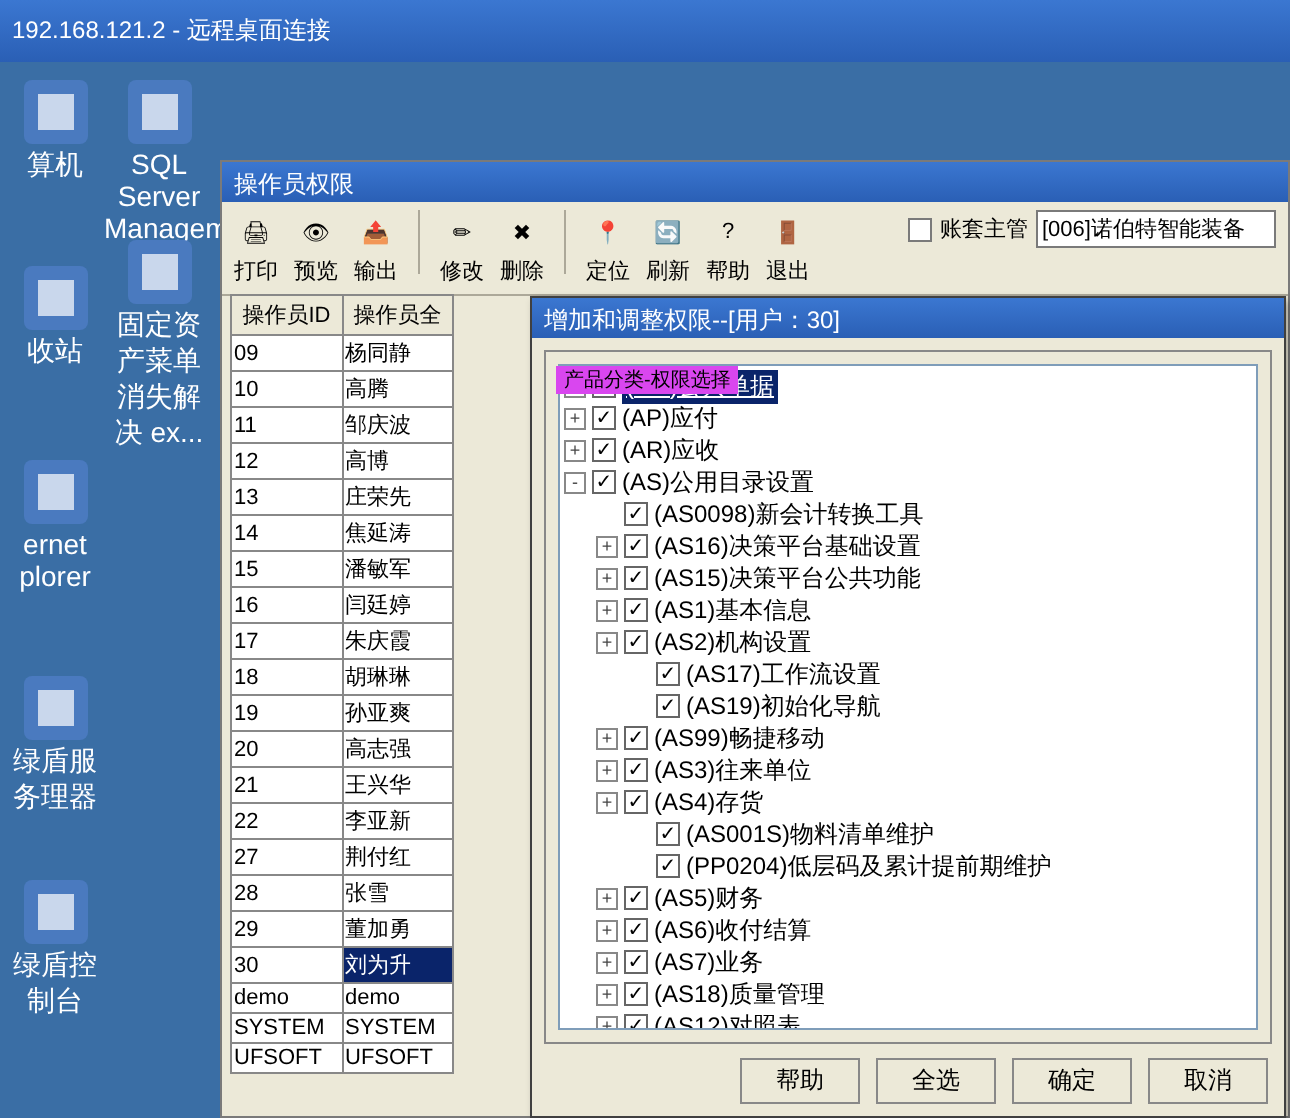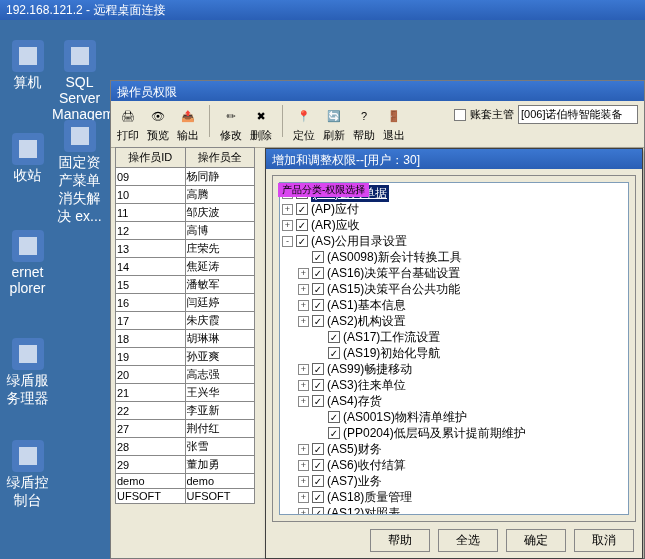--- a/index.html
+++ b/index.html
@@ -1,39 +1,39 @@
 <!DOCTYPE html>
 <html><head>
 <meta charset="utf-8">
 <style>
 * { box-sizing: border-box; margin: 0; padding: 0; }
 body { font-family: "SimSun", "宋体", sans-serif; font-size: 12px; background: #3a6ea5; width: 645px; height: 559px; overflow: hidden; position: relative; }
 
 
-.titlebar { background: linear-gradient(#3b77d1, #2a5fb5); color: #fff; padding: 3px 6px; font-size: 12px; height: 20px; display: flex; align-items: center; }
+.titlebar { background: linear-gradient(#3b77d1, #2a5fb5); color: #fff; padding: 3px 6px; font-size: 12px; height: 31px; display: flex; align-items: center; }
 
 
 .desktop { position: absolute; top: 20px; left: 0; right: 0; bottom: 0; }
 .dicon { position: absolute; width: 55px; text-align: center; color: #fff; font-size: 14px; }
 .dicon .ibox { width: 32px; height: 32px; margin: 0 auto 2px; background: #4a7abf; border-radius: 4px; display: flex; align-items: center; justify-content: center; }
 .dicon .ibox svg { width: 24px; height: 24px; }
 
 
 .mainwin { position: absolute; top: 80px; left: 110px; width: 535px; height: 479px; background: #ece9d8; border: 1px solid #7a7a7a; }
 .mainwin .mtitle { background: linear-gradient(#3b77d1, #2a5fb5); color: #fff; padding: 3px 6px; height: 20px; }
 .toolbar { display: flex; gap: 8px; padding: 4px 6px; border-bottom: 1px solid #aca899; align-items: flex-start; }
 .tbtn { text-align: center; cursor: pointer; font-size: 11px; }
 .tbtn .tico { width: 22px; height: 22px; margin: 0 auto 1px; display: flex; align-items: center; justify-content: center; }
 .tsep { width: 1px; height: 32px; background: #aca899; margin: 0 2px; }
 .toolbar-right { margin-left: auto; display: flex; gap: 4px; align-items: center; font-size: 11px; }
 .chkbox { width: 12px; height: 12px; border: 1px solid #7a7a7a; background: #fff; }
 .combo { border: 1px solid #7a7a7a; background: #fff; padding: 1px 2px; font-size: 11px; width: 120px; }
 
 
-.op-area { position: absolute; top: 66px; left: 4px; width: 140px; bottom: 4px; overflow: auto; }
+.op-area { position: absolute; top: 66px; left: 4px; width: 112px; bottom: 4px; overflow: auto; }
 .optable { border-collapse: collapse; width: 100%; }
 .optable th { background: #ece9d8; border: 1px solid #888; padding: 2px 3px; font-weight: normal; font-size: 11px; text-align: center; }
 .optable td { border: 1px solid #888; padding: 1px 1px; background: #fff; font-size: 11px; }
 .optable tr.sel td:nth-child(2) { background: #0a246a; color: #fff; }
 
 
 .modal { position: absolute; top: 148px; left: 265px; width: 378px; height: 411px; background: #ece9d8; border: 1px solid #404040; box-shadow: 2px 2px 4px rgba(0,0,0,0.3); }
 .modal .dtitle { background: linear-gradient(#3b77d1, #2a5fb5); color: #fff; padding: 3px 6px; height: 20px; font-size: 12px; }
 .fieldset-label { position: absolute; top: 18px; left: 12px; background: #d946ef; padding: 0 4px; font-size: 10px; z-index: 2; margin-top: 16px; }
 .fieldset-box { position: absolute; top: 26px; left: 6px; right: 6px; bottom: 36px; border: 1px solid #888; }
@@ -232,23 +232,31 @@
             <td>荆付红</td>
           </tr>
           <tr>
             <td>28</td>
             <td>张雪</td>
           </tr>
           <tr>
             <td>29</td>
             <td>董加勇</td>
           </tr>
+          <tr class="sel">
+            <td>30</td>
+            <td>刘为升</td>
+          </tr>
           <tr>
             <td>demo</td>
             <td>demo</td>
+          </tr>
+          <tr>
+            <td>SYSTEM</td>
+            <td>SYSTEM</td>
           </tr>
           <tr>
             <td>UFSOFT</td>
             <td>UFSOFT</td>
           </tr>
         </tbody>
     </table>
   </div>
 </div>
 

